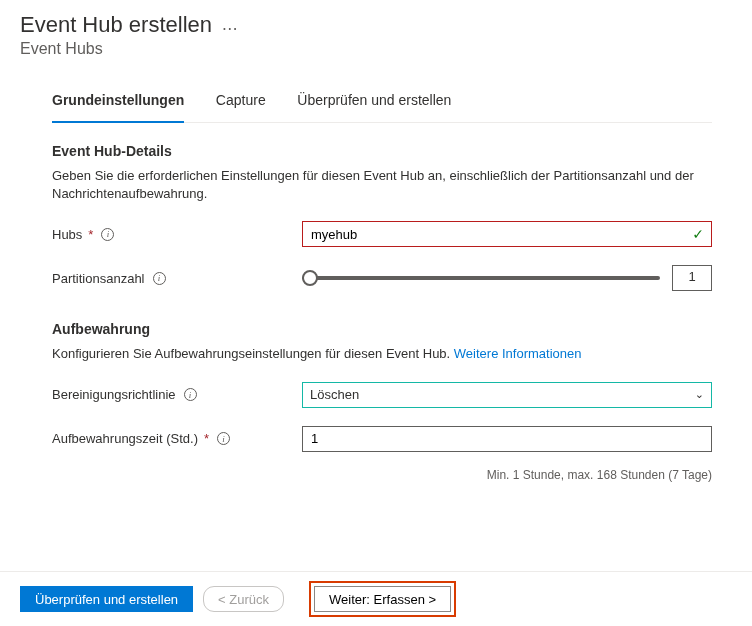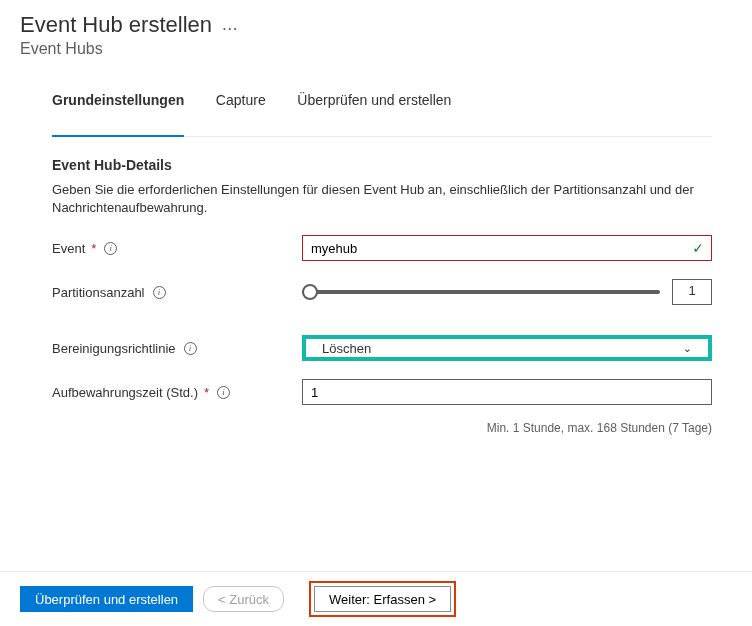--- a/index.html
+++ b/index.html
@@ -36,21 +36,21 @@
   }
   .content {
     padding: 18px 40px 0 52px;
   }
   .tabs {
     border-bottom: 1px solid #edebe9;
     margin-bottom: 20px;
   }
   .tab {
     display: inline-block;
-    padding: 8px 0 28px 0;
+    padding: 8px 0 14px 0;
     margin-right: 28px;
     font-size: 14px;
     color: #323130;
     cursor: pointer;
     position: relative;
   }
   .tab.active {
     font-weight: 600;
   }
   .tab.active::after {
@@ -164,22 +164,22 @@
     width: 40px;
     height: 26px;
     border: 1px solid #605e5c;
     text-align: center;
     font-size: 13px;
     padding: 3px 0;
   }
   .select {
     width: 100%;
     height: 26px;
-    border: 4px solid #14b8a6;
-    padding: 2px 16px;
+    border: 1px solid #14b8a6;
+    padding: 2px 7px;
     font-size: 13px;
     background: #fff;
     position: relative;
     display: flex;
     align-items: center;
     justify-content: space-between;
     cursor: pointer;
   }
   .chevron {
     font-size: 11px;
@@ -253,21 +253,21 @@
     <span class="tab active">Grundeinstellungen</span>
     <span class="tab">Capture</span>
     <span class="tab">Überprüfen und erstellen</span>
   </div>
 
   <div class="section-title">Event Hub-Details</div>
   <div class="section-desc">Geben Sie die erforderlichen Einstellungen für diesen Event Hub an, einschließlich der Partitionsanzahl und der Nachrichtenaufbewahrung.</div>
 
   <div class="field-row">
     <div class="field-label">
-      <span>Event</span>
+      <span>Hubs</span>
         <span class="required">*</span>
       <span class="info-icon">i</span>
     </div>
     <div class="field-control">
       <div class="input-wrap">
         <input type="text" class="text-input validated" value="myehub" style="">
         <span class="check-icon">✓</span>
       </div>
     </div>
   </div>
@@ -282,20 +282,24 @@
         <div class="slider">
           <div class="slider-track"></div>
           <div class="slider-thumb"></div>
         </div>
         <div class="slider-value">1</div>
       </div>
     </div>
   </div>
 
   <div class="section-gap"></div>
+  <div class="section-title">Aufbewahrung</div>
+  <div class="section-desc">
+    <span>Konfigurieren Sie Aufbewahrungseinstellungen für diesen Event Hub. </span><a class="link">Weitere Informationen</a>
+  </div>
 
   <div class="field-row">
     <div class="field-label">
       <span>Bereinigungsrichtlinie</span>
       <span class="info-icon">i</span>
     </div>
     <div class="field-control">
       <div class="select">
         <span>Löschen</span>
         <span class="chevron">⌄</span>

